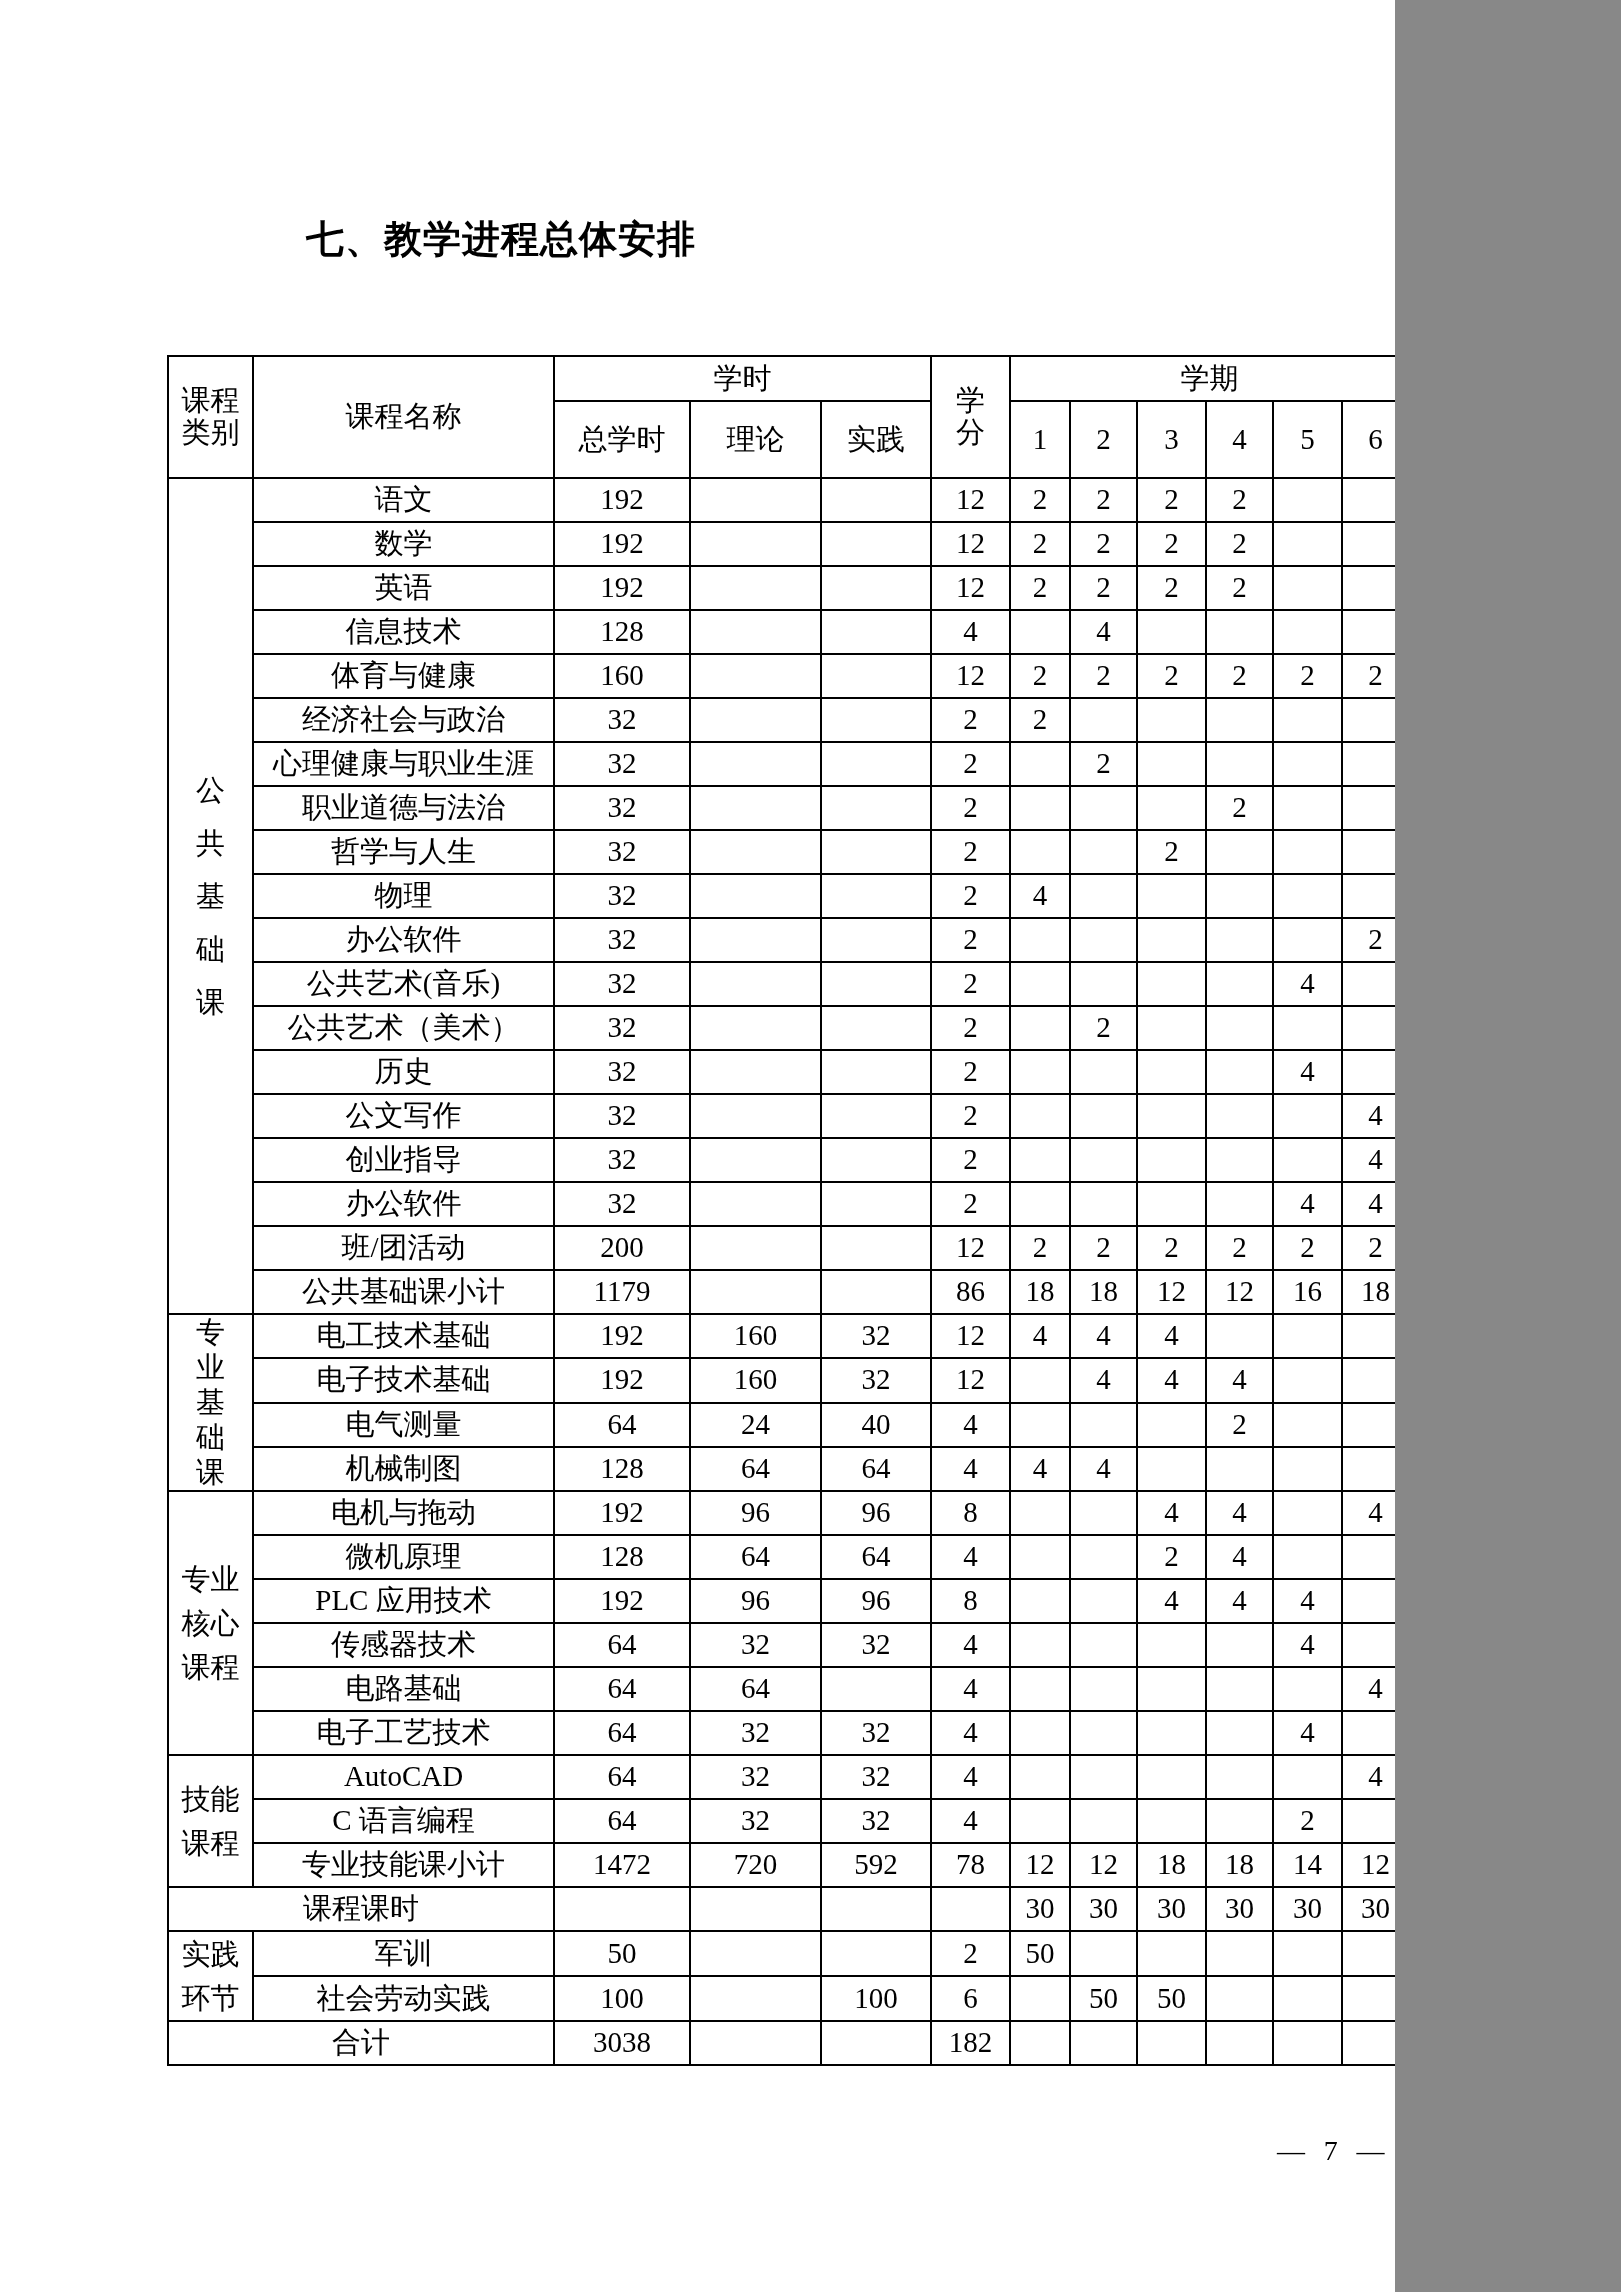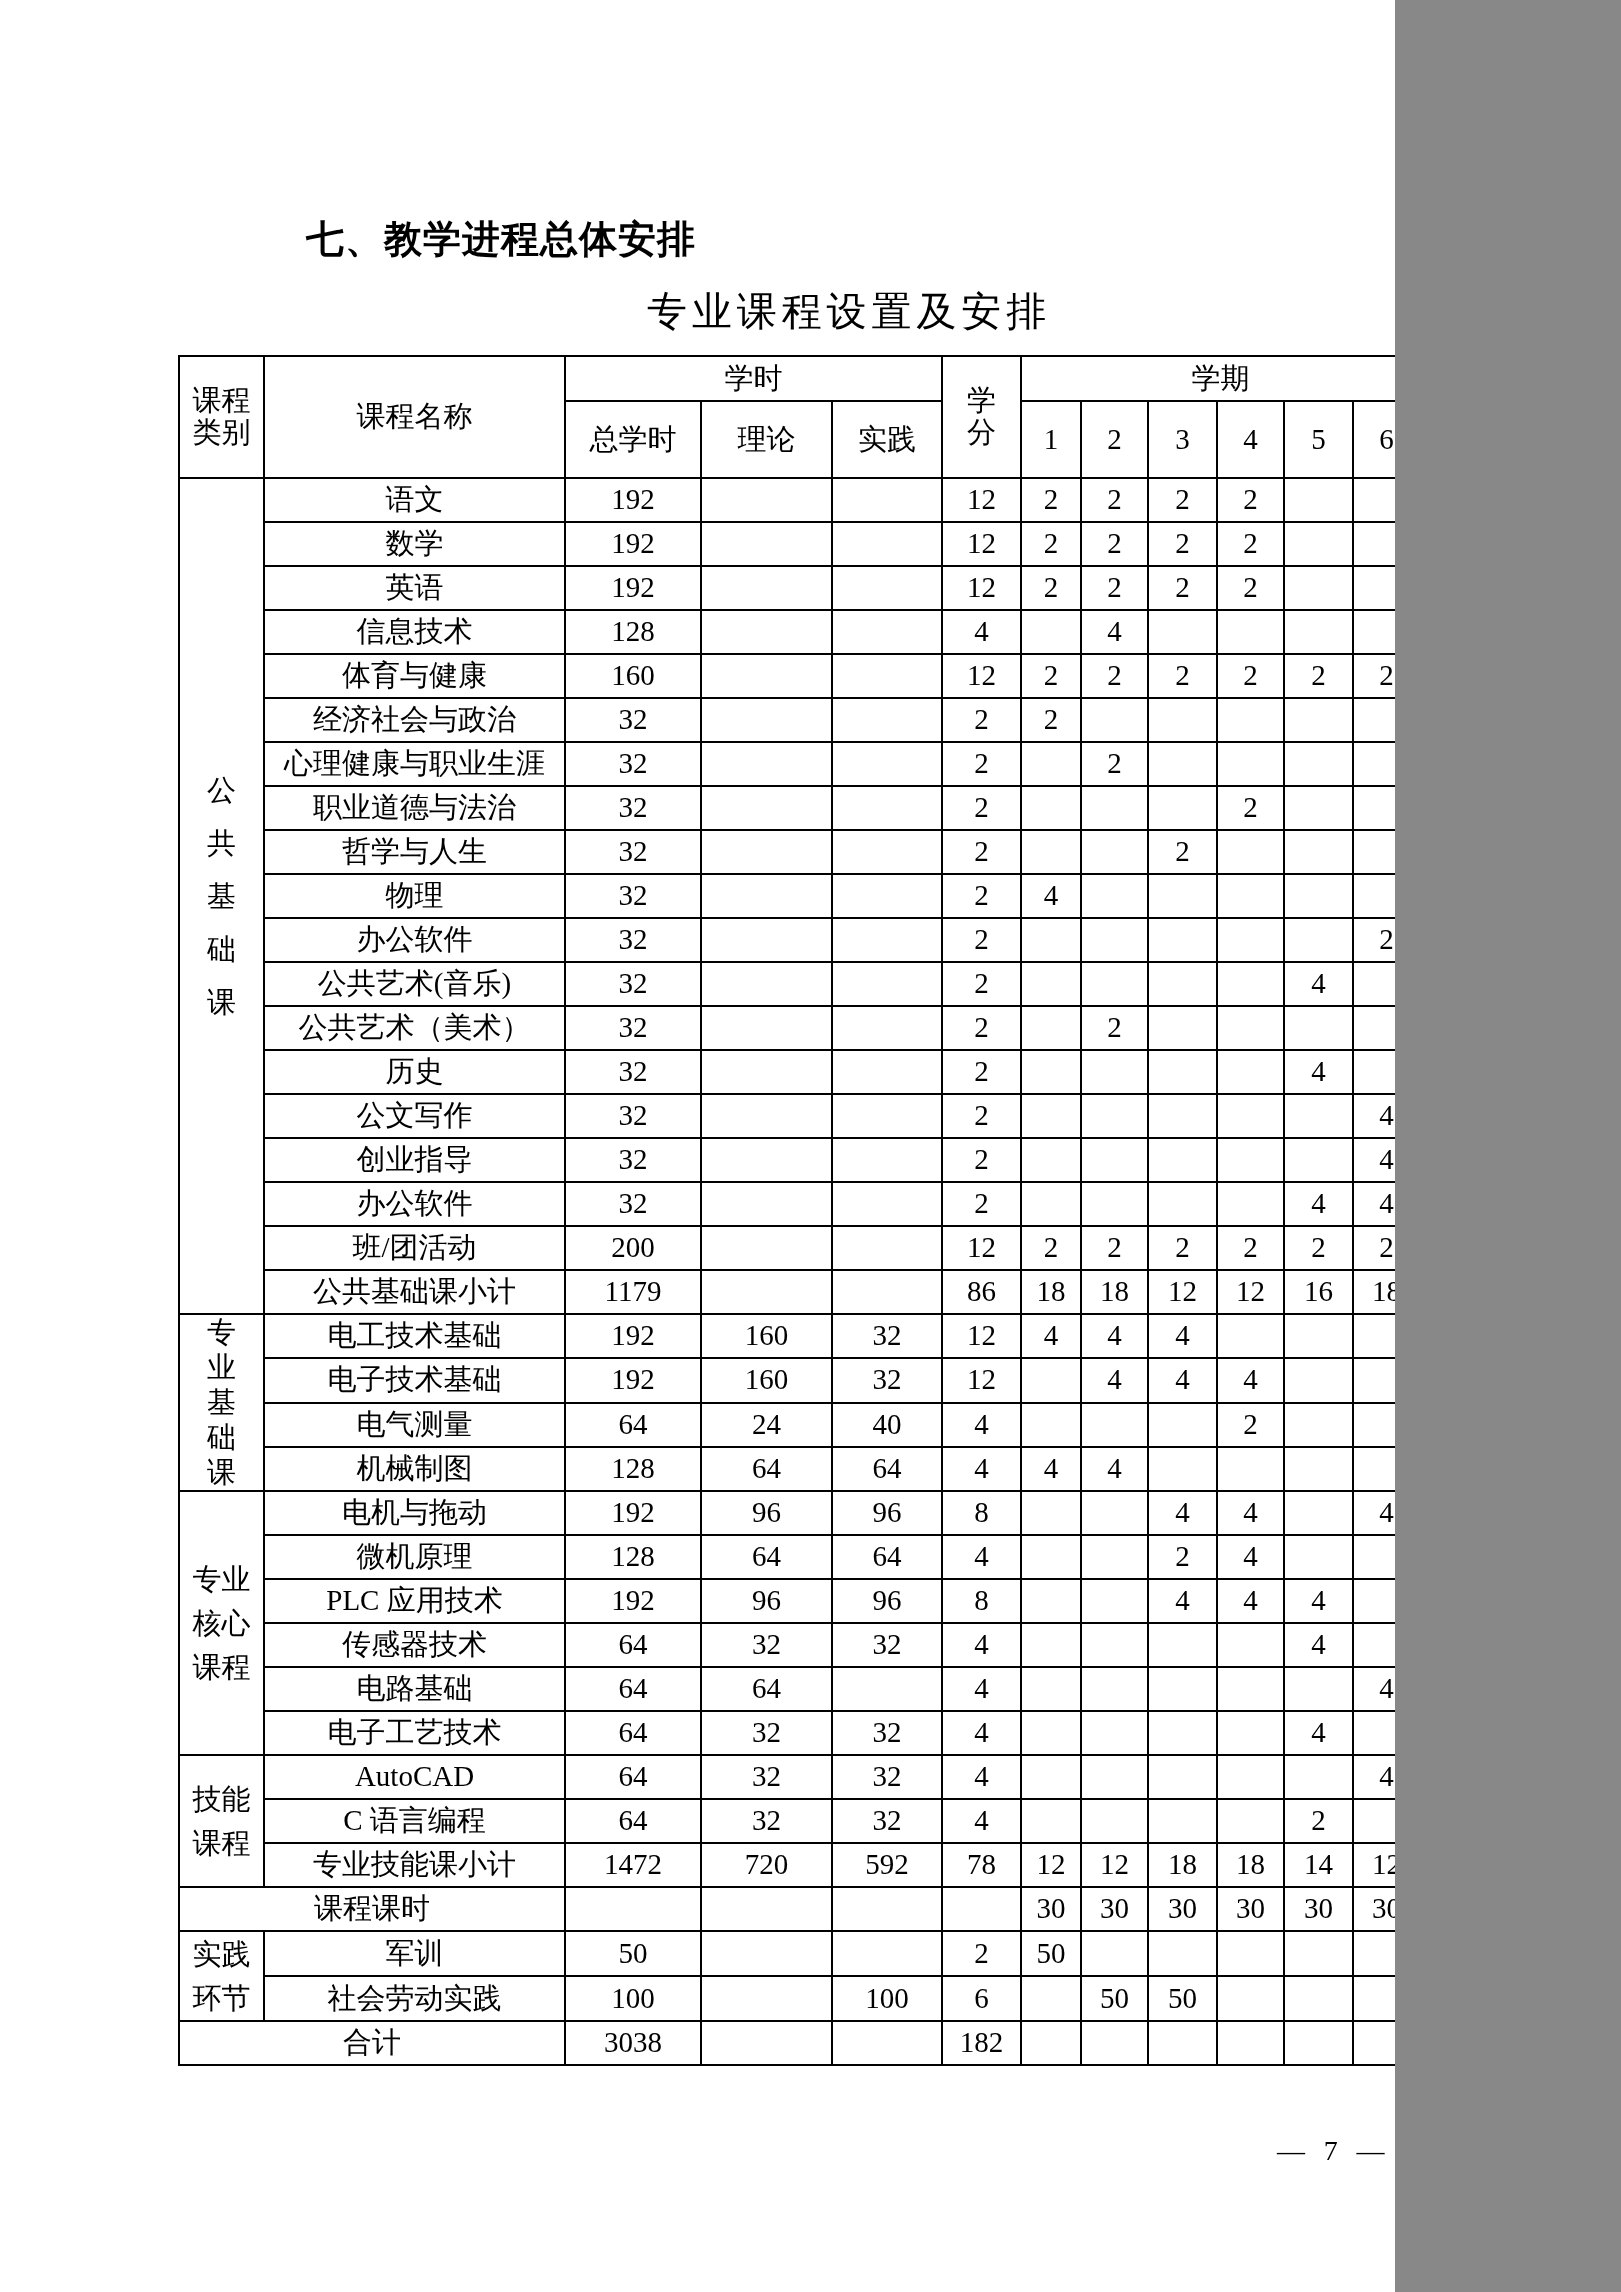--- a/index.html
+++ b/index.html
@@ -16,21 +16,21 @@
     font-family:"Liberation Sans","DejaVu Sans",sans-serif;
     font-size:38px;font-weight:bold;letter-spacing:1px;
     white-space:nowrap;
   }
   #table-title{
     position:absolute;left:647px;top:284px;
     font-size:40px;font-weight:normal;letter-spacing:4.9px;
     white-space:nowrap;
   }
   #curriculum-table{
-    position:absolute;left:178px;top:355px;
+    position:absolute;left:167px;top:355px;
     border-collapse:collapse;table-layout:fixed;
     width:1240px;
   }
   #curriculum-table th,#curriculum-table td{
     border:2px solid #000;
     padding:0;
     text-align:center;vertical-align:middle;
     font-size:29px;font-weight:normal;
     line-height:1.1;
     overflow:hidden;
@@ -46,21 +46,20 @@
     font-size:28px;letter-spacing:5.9px;white-space:nowrap;
   }
 </style>
 </head>
 <body>
 
 <div id="page">
 
   <div id="section-title">七、教学进程总体安排</div>
 
-  <div id="table-title">专业课程设置及安排</div>
 
   <table id="curriculum-table">
     <colgroup>
       <col style="width:85px">
         <col style="width:301px">
       <col style="width:136px">
         <col style="width:131px">
         <col style="width:110px">
       <col style="width:79px">
       <col style="width:60px">

